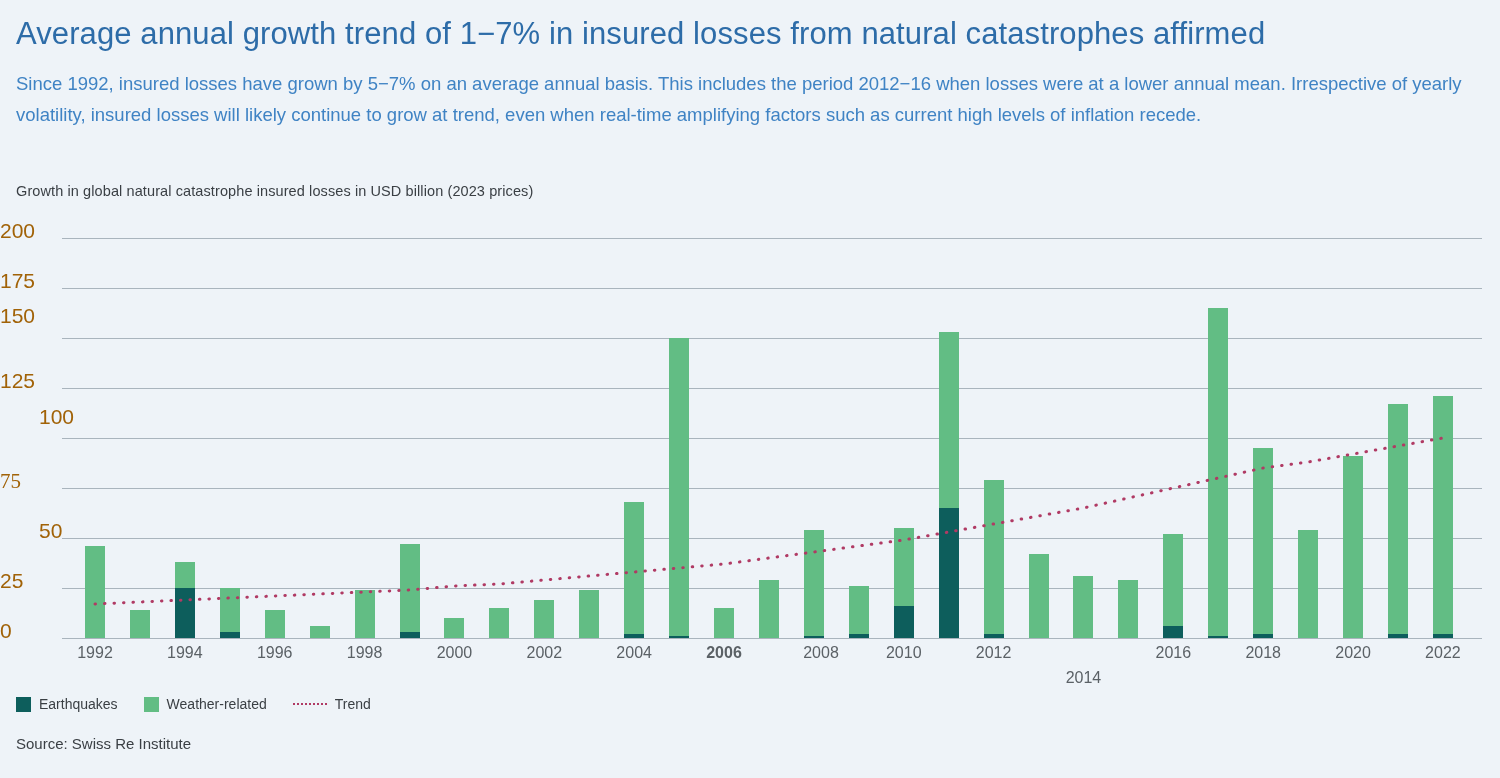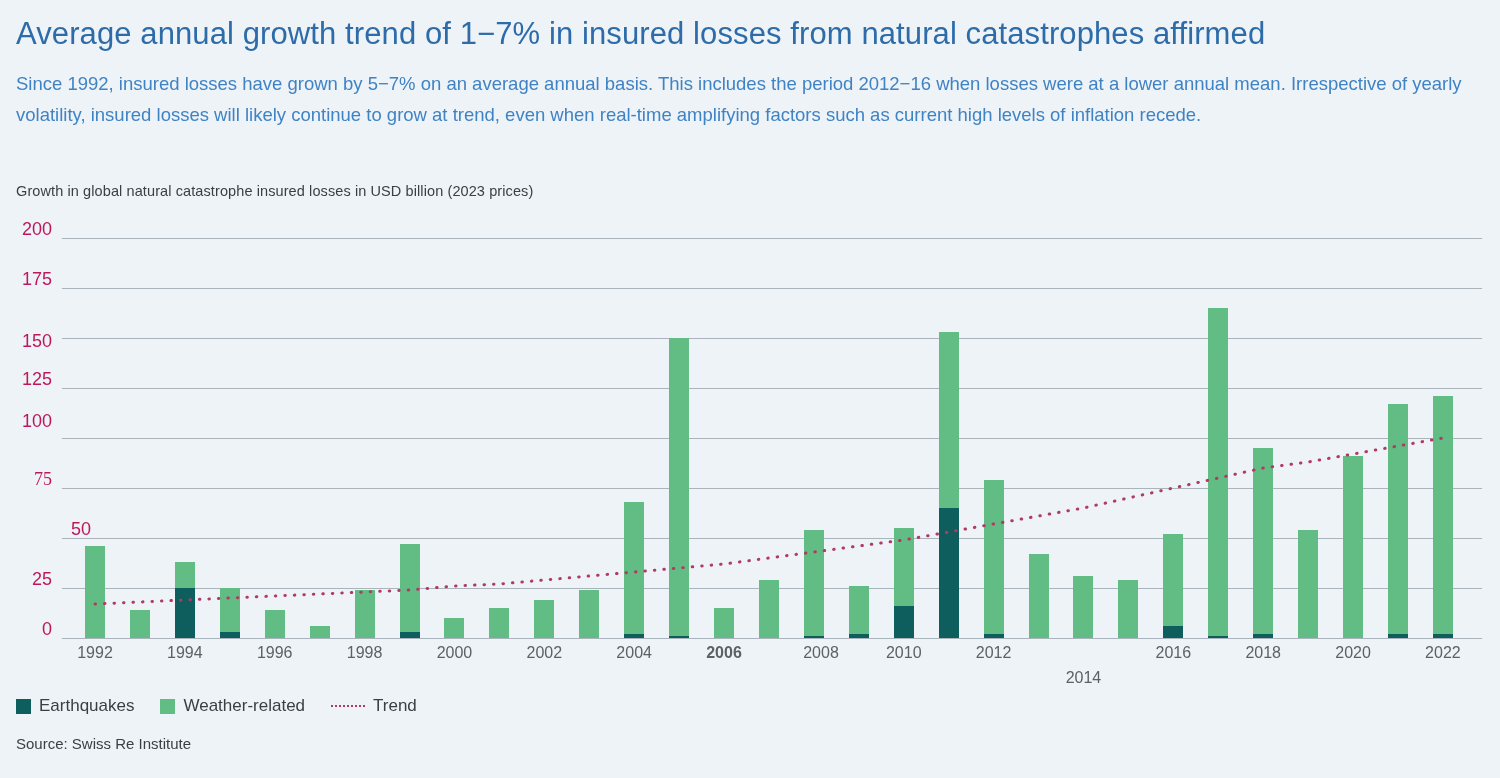--- a/index.html
+++ b/index.html
@@ -56,23 +56,22 @@
     position:absolute;
     left:62px;
     width:1420px;
     height:1px;
     background:#a9b4bd;
   }
   .ytick{
     position:absolute;
     left:0;
     width:52px;
-    text-align:right;
-    font-size:18px;
-    color:#be185d;
+    font-size:21px;
+    color:#a16207;
     transform:translateY(-19px);
   }
   .bars{
     position:absolute;
     left:0; top:0;
     width:1500px; height:430px;
   }
   .bar-group{
     position:absolute;
     bottom:0;
@@ -108,21 +107,21 @@
     width:60px;
     transform:translateX(-30px);
   }
 
   .legend{
     position:absolute;
     left:16px; top:696px;
     display:flex;
     align-items:center;
     gap:26px;
-    font-size:17px;
+    font-size:14px;
     color:#3a3f44;
   }
   .legend-item{ display:flex; align-items:center; gap:8px; }
   .swatch{ width:15px;height:15px;display:inline-block; }
   .swatch.eq{background:#0d5e5c;}
   .swatch.weather{background:#62bd84;}
   .dashline{
     width:34px;height:0;
     border-top:2.5px dotted #b03a64;
     display:inline-block;
@@ -153,23 +152,23 @@
         <div class="grid-line" style="top: 178px;"></div>
         <div class="grid-line" style="top: 128px;"></div>
         <div class="grid-line" style="top: 78px;"></div>
         <div class="grid-line" style="top: 28px;"></div>
       </div>
     <div id="yticks">
         <div class="ytick" style="top: 428px;">0</div>
         <div class="ytick" style="top: 378px;">25</div>
         <div class="ytick" style="top: 328px; margin-left: 39px;">50</div>
         <div class="ytick" style="top: 278px; font-family: Liberation Serif, serif;">75</div>
-        <div class="ytick" style="top: 220px;">100</div>
+        <div class="ytick" style="top: 214px; padding-left: 39px;">100</div>
         <div class="ytick" style="top: 178px;">125</div>
-        <div class="ytick" style="top: 140px;">150</div>
+        <div class="ytick" style="top: 113px;">150</div>
         <div class="ytick" style="top: 78px;">175</div>
         <div class="ytick" style="top: 28px;">200</div>
       </div>
     <div class="bars" id="bars">
         <div class="bar-group" style="left: 85px; width: 20px; bottom: 2px; height: 92px;">
           <div class="seg weather" style="bottom: 0px; height: 92px;"></div>
         </div>
         <div class="bar-group" style="left: 129.93px; width: 20px; bottom: 2px; height: 28px;">
           <div class="seg weather" style="bottom: 0px; height: 28px;"></div>
         </div>

